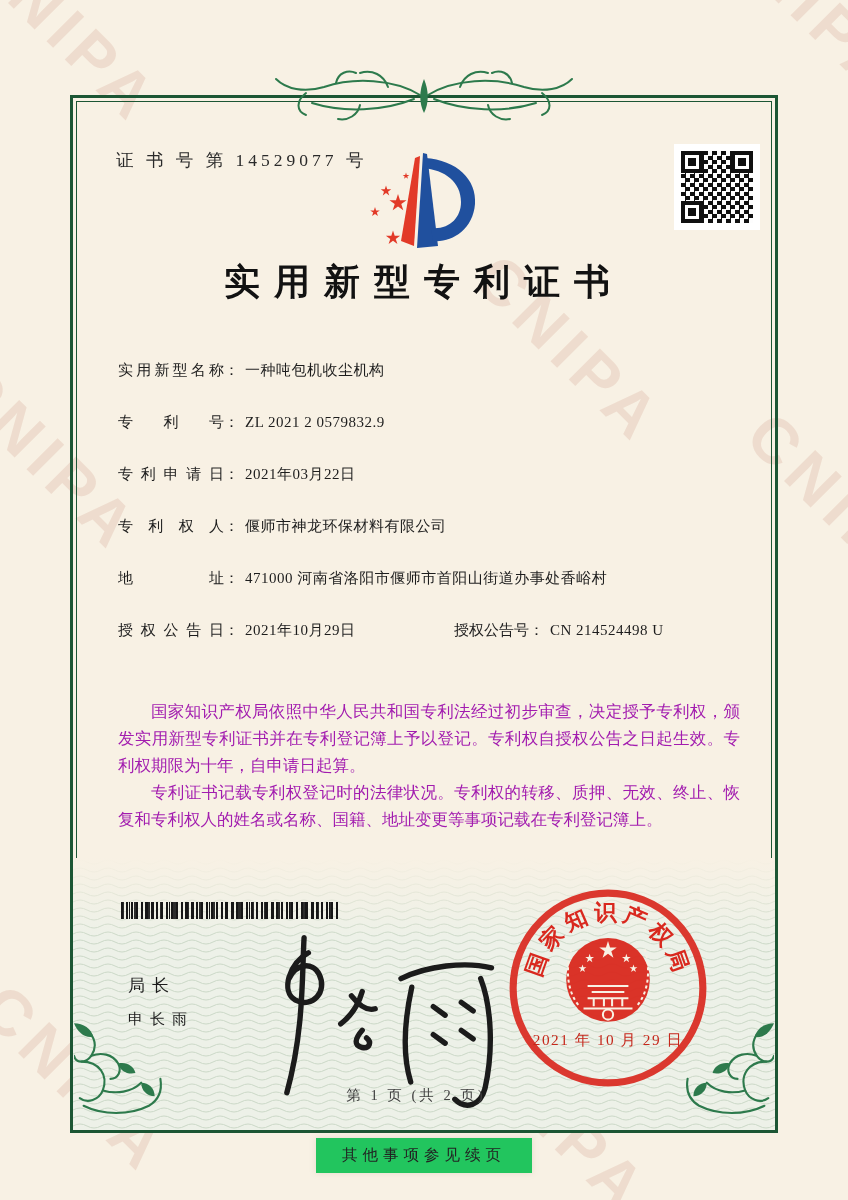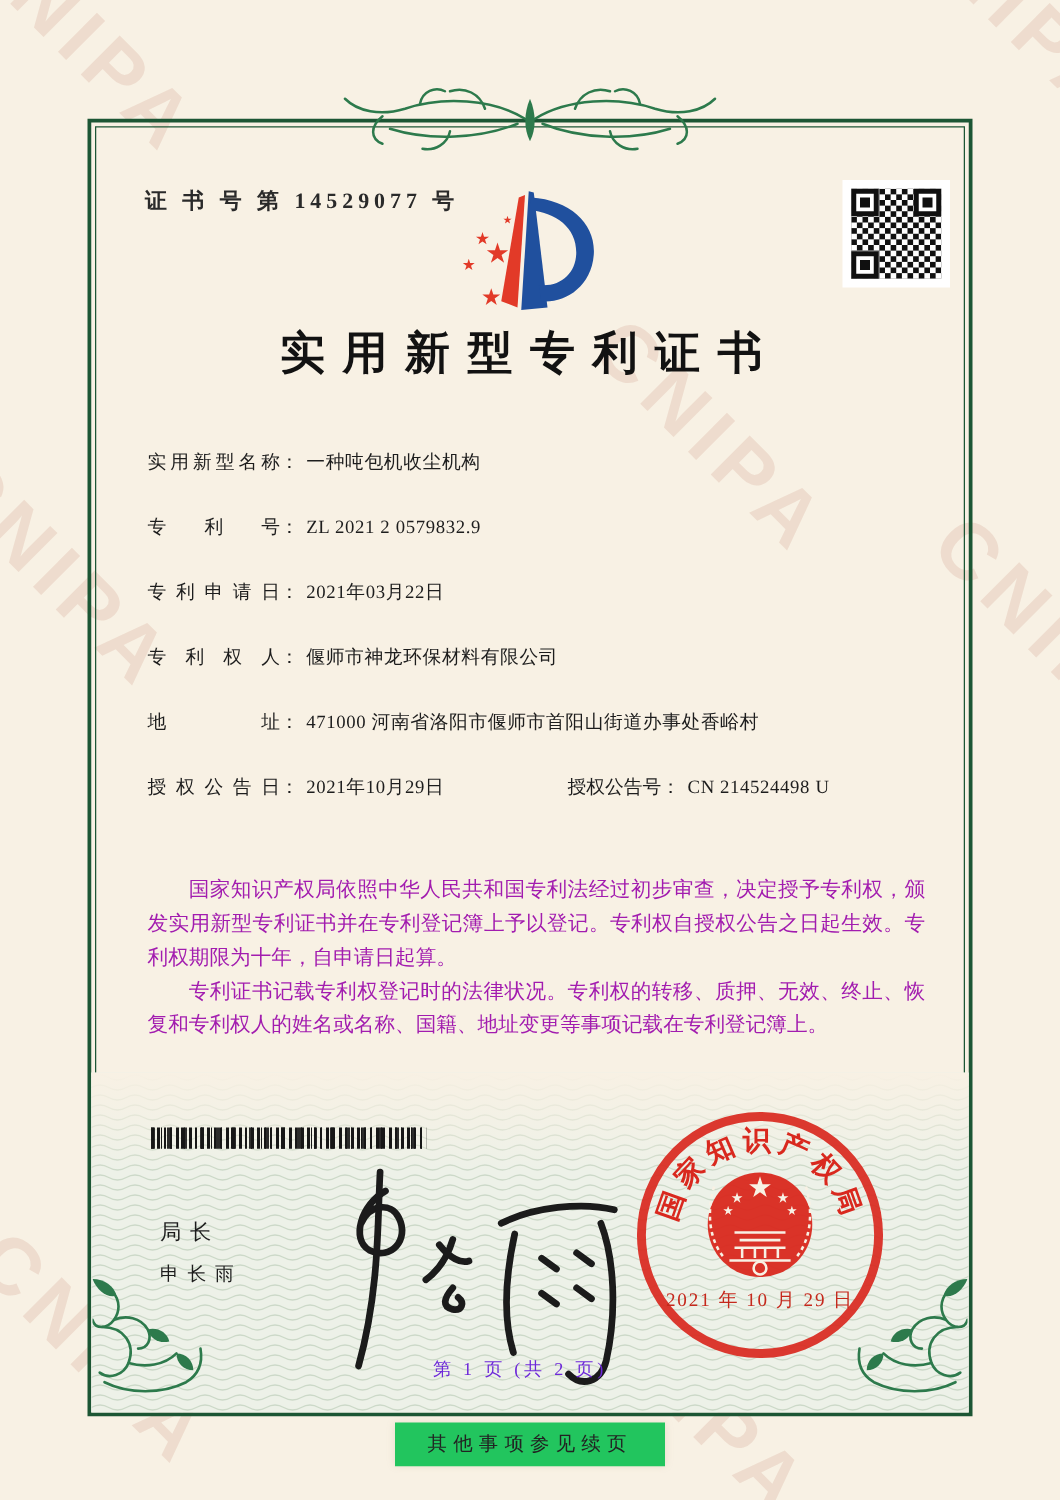--- a/index.html
+++ b/index.html
@@ -8,21 +8,21 @@
   .wm{position:absolute;font-family:"Liberation Sans",sans-serif;font-weight:bold;
       font-size:64px;letter-spacing:8px;color:rgba(198,142,118,0.20);
       transform:rotate(45deg);white-space:nowrap;pointer-events:none;z-index:0;}
   .frame{position:absolute;left:70px;top:95px;width:708px;height:1038px;
          border:3px solid #1c5634;box-sizing:border-box;z-index:1;}
   .frame-inner{position:absolute;left:3px;top:3px;right:3px;bottom:3px;
          border:1px solid #1c5634;pointer-events:none;}
   .band{position:absolute;left:0;right:0;bottom:0;height:272px;background:#edf1e8;overflow:hidden;}
   .band-fade{position:absolute;left:0;right:0;top:0;height:80px;
          background:linear-gradient(#f8f1e4, rgba(248,241,228,0));}
-  .cert-no{position:absolute;left:43px;top:50px;font-size:17.5px;letter-spacing:4px;color:#2a2a2a;font-weight:bold;}
+  .cert-no{position:absolute;left:43px;top:50px;font-size:17.5px;letter-spacing:4px;color:#2a2a2a;}
   .logo{position:absolute;left:290px;top:48px;}
   .qrbox{position:absolute;left:601px;top:46px;width:86px;height:86px;background:#fff;}
   .qr{position:absolute;left:7px;top:7px;width:72px;height:72px;
       background:repeating-conic-gradient(#101010 0 25%, #fdfdfd 0 50%) 0 0/9px 9px;}
   .qr .f{position:absolute;width:14px;height:14px;border:4px solid #101010;background:#fff;}
   .qr .f::after{content:"";position:absolute;left:3px;top:3px;width:8px;height:8px;background:#101010;}
   .qr .f.tl{left:0;top:0}.qr .f.tr{right:0;top:0}.qr .f.bl{left:0;bottom:0}
   .title{position:absolute;left:0;right:0;top:160px;text-align:center;font-size:36px;
          font-weight:bold;letter-spacing:14px;color:#121212;}
   .fields{position:absolute;left:45px;top:258px;width:620px;font-size:15px;color:#1d1d1d;}
@@ -37,21 +37,21 @@
   .barcode{position:absolute;left:48px;top:804px;width:220px;height:17px;
      background:
        repeating-linear-gradient(90deg,#161616 0 2px,rgba(0,0,0,0) 2px 5px),
        repeating-linear-gradient(90deg,#161616 0 1px,rgba(0,0,0,0) 1px 8px),
        repeating-linear-gradient(90deg,rgba(22,22,22,.9) 0 3px,rgba(0,0,0,0) 3px 13px);}
   .juzhang{position:absolute;left:55px;top:876px;font-size:17px;letter-spacing:7px;color:#1c1c1c;}
   .juname{position:absolute;left:55px;top:912px;font-size:15px;letter-spacing:7px;color:#1c1c1c;}
   .sig{position:absolute;left:160px;top:828px;}
   .seal{position:absolute;left:433px;top:788px;}
   .pagenum{position:absolute;left:0;right:16px;top:988px;text-align:center;font-size:14.5px;
-           letter-spacing:3px;color:#6d28d9;}
+           letter-spacing:3px;color:#404040;}
   .note{position:absolute;left:50%;top:1138px;transform:translateX(-50%);background:#22c55e;
         padding:7px 26px;font-size:15.5px;letter-spacing:5px;color:#222;z-index:2;
         box-shadow:0 0 6px rgba(180,160,130,0.25);}
   .orn-top{position:absolute;left:50%;top:-33px;transform:translateX(-50%);}
   .orn-bl{position:absolute;left:1px;bottom:1px;}
   .orn-br{position:absolute;right:1px;bottom:1px;transform:scaleX(-1);}
 </style>
 </head>
 <body>
 

